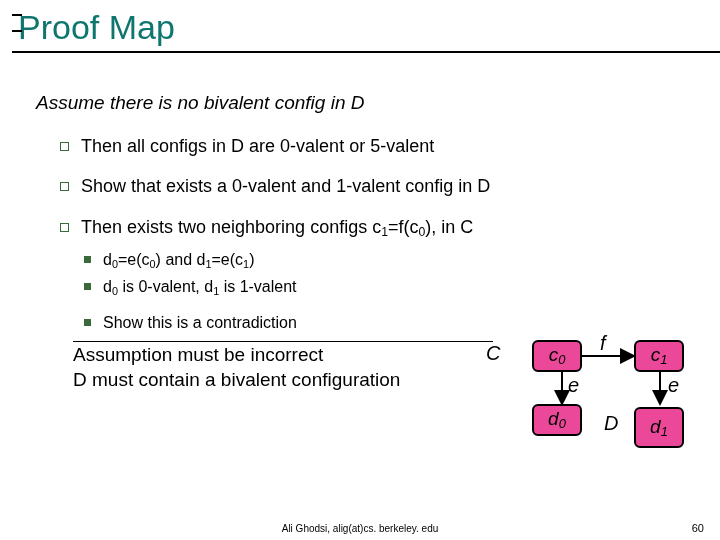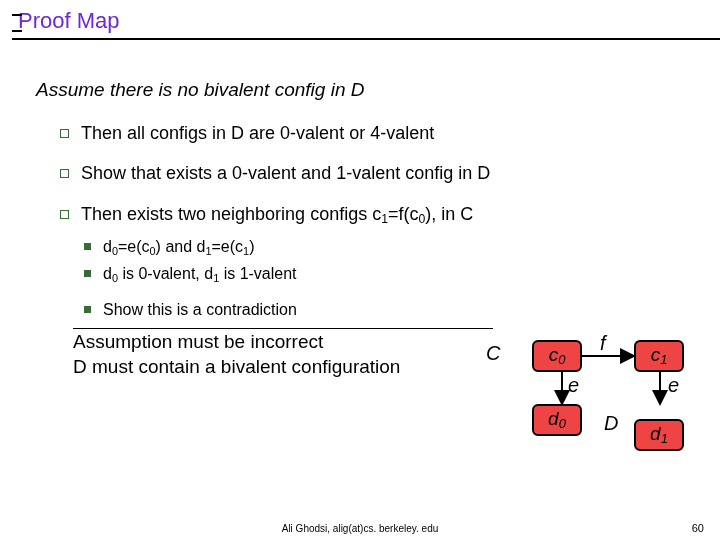--- a/index.html
+++ b/index.html
@@ -8,22 +8,22 @@
     height: 540px;
     font-family: Verdana, Geneva, sans-serif;
     background: #fff;
     position: relative;
     color: #000;
   }
   .title-wrap {
     padding: 8px 0 0 18px;
   }
   .title {
-    font-size: 22px;
-    color: #6d28d9;
+    font-size: 34px;
+    color: #0f766e;
     font-weight: 400;
     padding-bottom: 4px;
   }
   .title-rule {
     border-top: 2px solid #000;
     margin-left: 12px;
     margin-right: 0;
   }
   .content {
     padding: 38px 18px 0 36px;
@@ -75,21 +75,21 @@
     right: 8px;
     top: 336px;
     width: 230px;
     height: 120px;
   }
   .node {
     position: absolute;
     border: 2px solid #000;
     border-radius: 6px;
     text-align: center;
-    background: #ef4444;
+    background: #ec4899;
     font-style: italic;
     font-size: 19px;
     display: flex;
     align-items: center;
     justify-content: center;
   }
   .label {
     position: absolute;
     font-style: italic;
     font-size: 20px;
@@ -123,21 +123,21 @@
 
 <div class="title-wrap">
   <div class="title">Proof Map</div>
 </div>
 <div class="title-rule"></div>
 
 <div class="content">
   <div class="lvl1">Assume there is no bivalent config in D</div>
 
   <div class="lvl2">
-    <span class="lvl2-marker"></span><span>Then all configs in D are 0-valent or 4-valent</span>
+    <span class="lvl2-marker"></span><span>Then all configs in D are 0-valent or 5-valent</span>
   </div>
 
   <div class="lvl2">
     <span class="lvl2-marker"></span><span>Show that exists a 0-valent and 1-valent config in D</span>
   </div>
 
   <div class="lvl2" style="margin-bottom:10px">
     <span class="lvl2-marker"></span><span>Then exists two neighboring configs c</span><sub>1</sub><span>=f(c</span><sub>0</sub><span>), in C</span>
   </div>
 
@@ -177,19 +177,19 @@
   <div class="label" style="left:118px;top:-4px">f</div>
   <div class="node" style="left:152px;top:4px;width:50px;height:32px">
     <span><span>c</span><sub>1</sub></span>
   </div>
   <div class="label" style="left:86px;top:38px">e</div>
   <div class="label" style="left:186px;top:38px">e</div>
   <div class="node" style="left:50px;top:68px;width:50px;height:32px">
     <span><span>d</span><sub>0</sub></span>
   </div>
   <div class="label" style="left:122px;top:76px">D</div>
-  <div class="node" style="left:152px;top:83px;width:50px;height:32px">
+  <div class="node" style="left:152px;top:71px;width:50px;height:41px">
     <span><span>d</span><sub>1</sub></span>
   </div>
 </div>
 
 <div class="footer-center">Ali Ghodsi, alig(at)cs. berkeley. edu</div>
 <div class="footer-right">60</div>
 
 </body></html>

